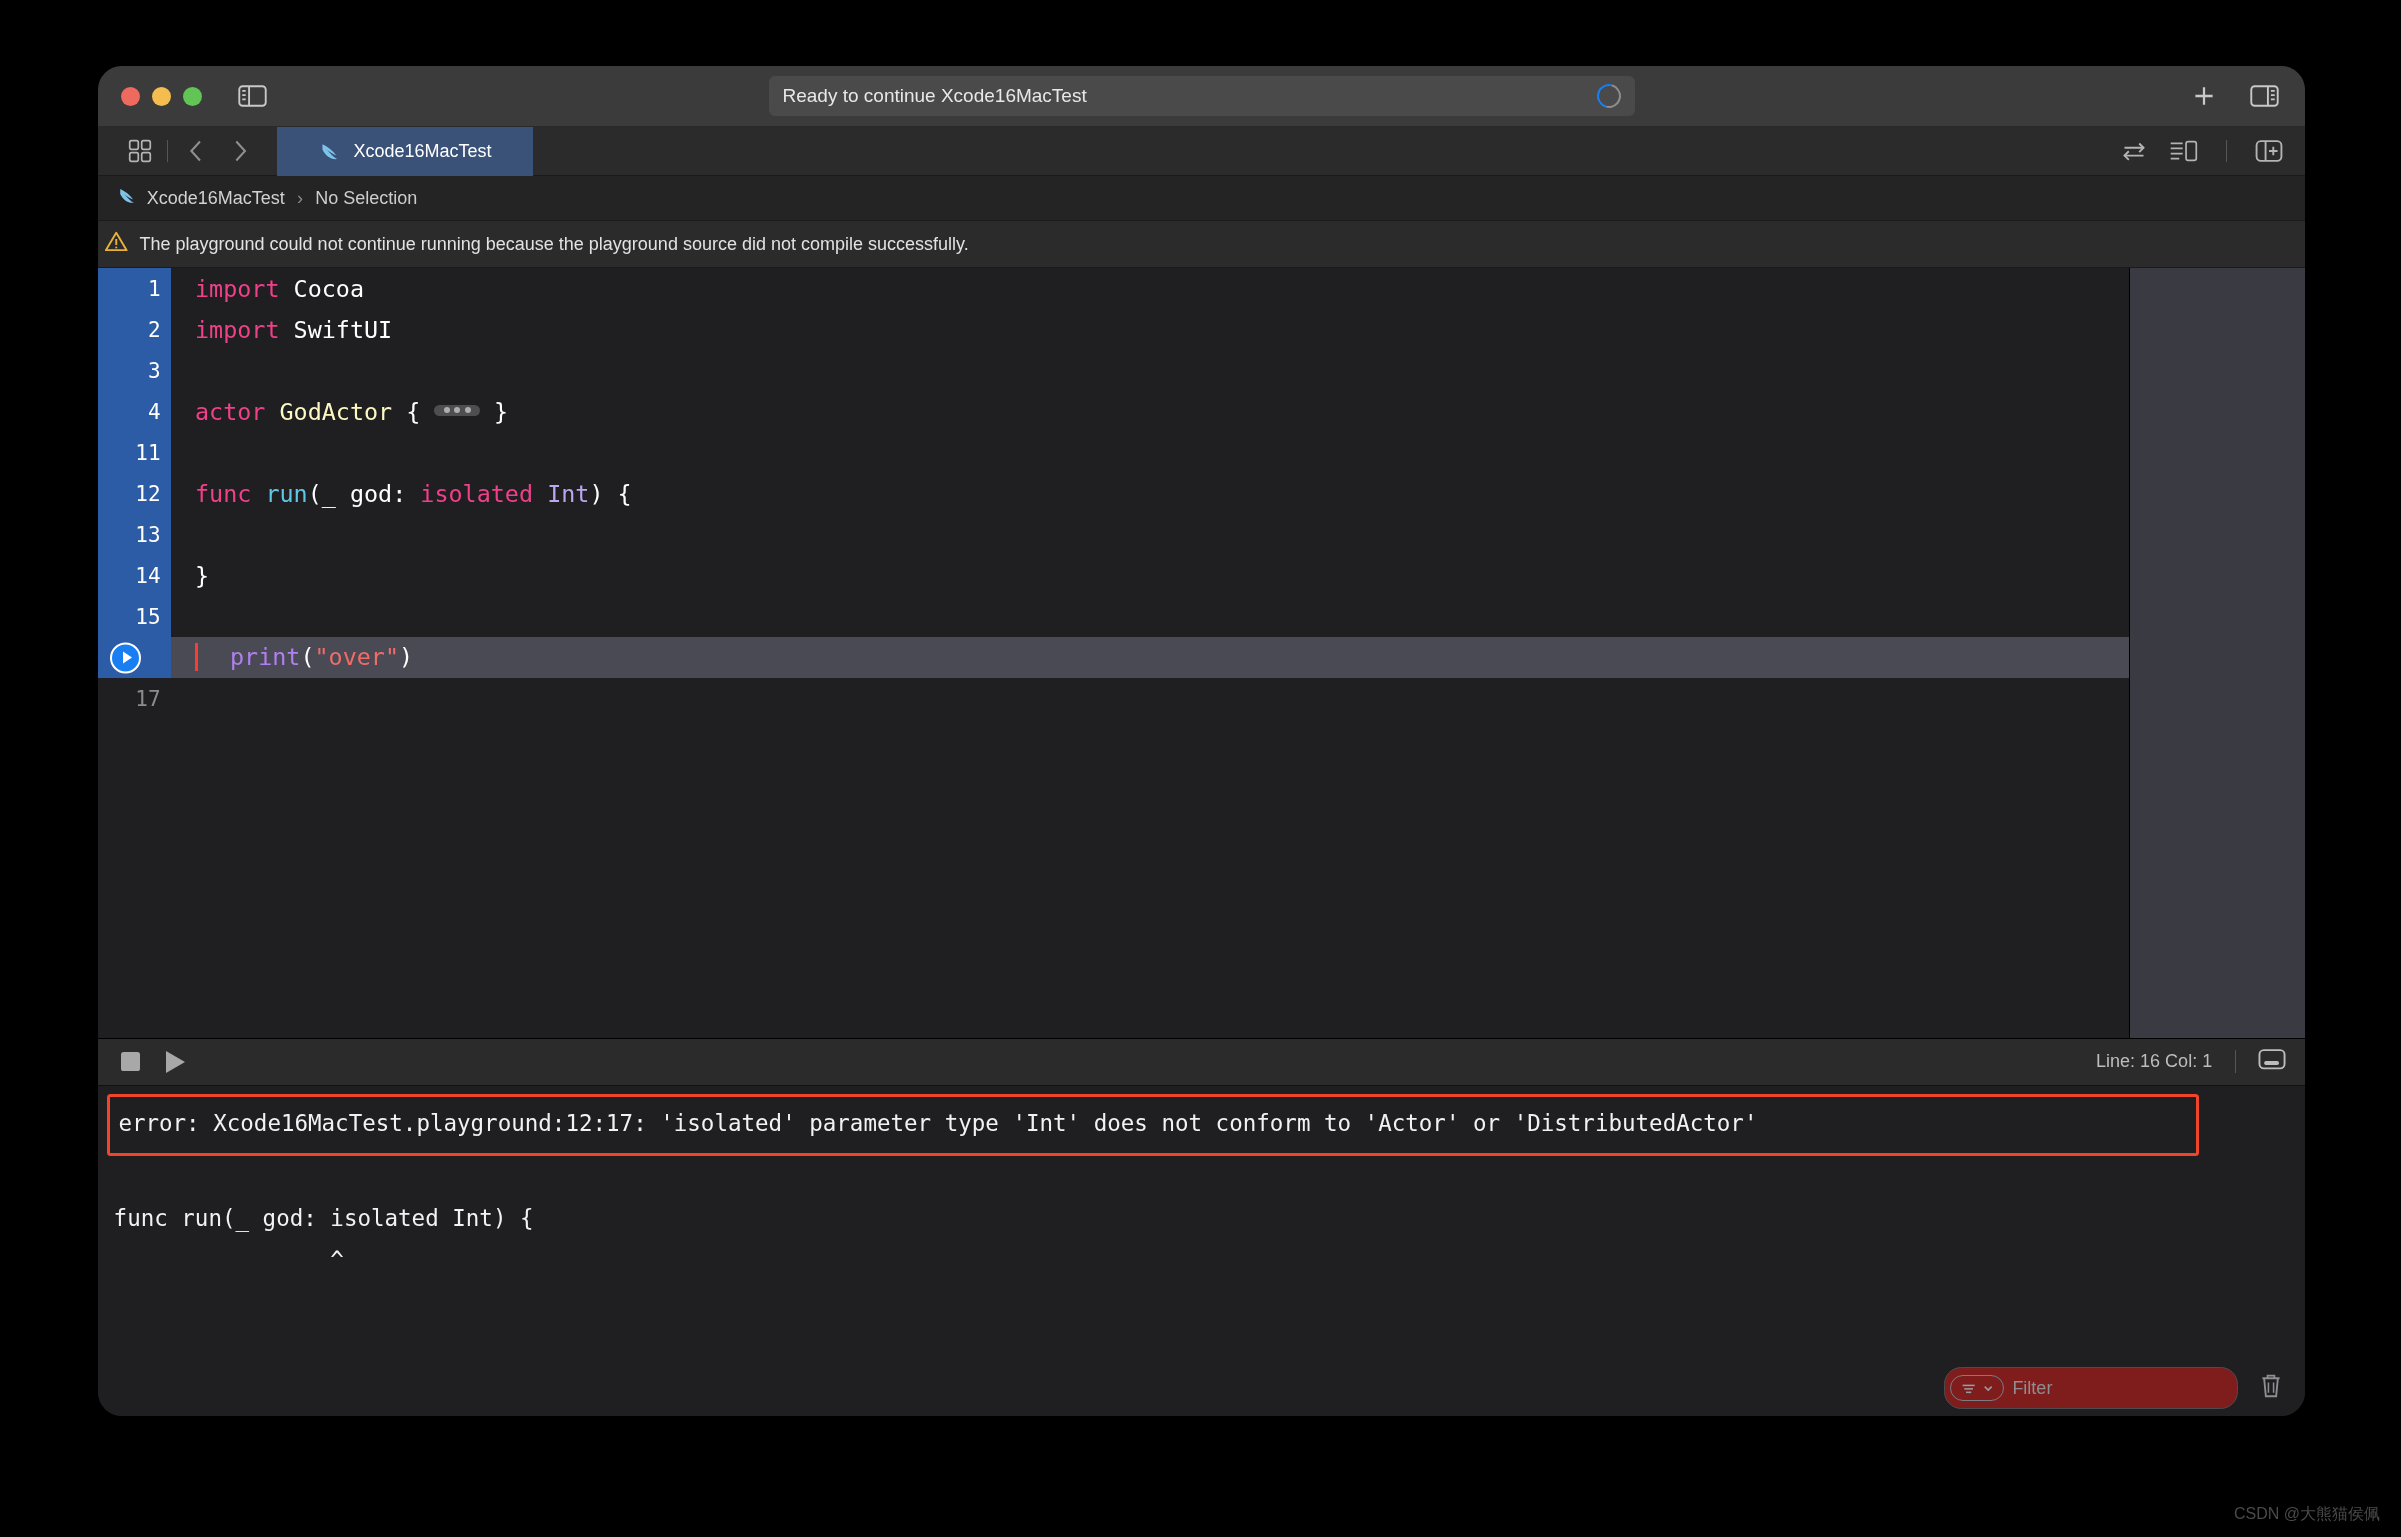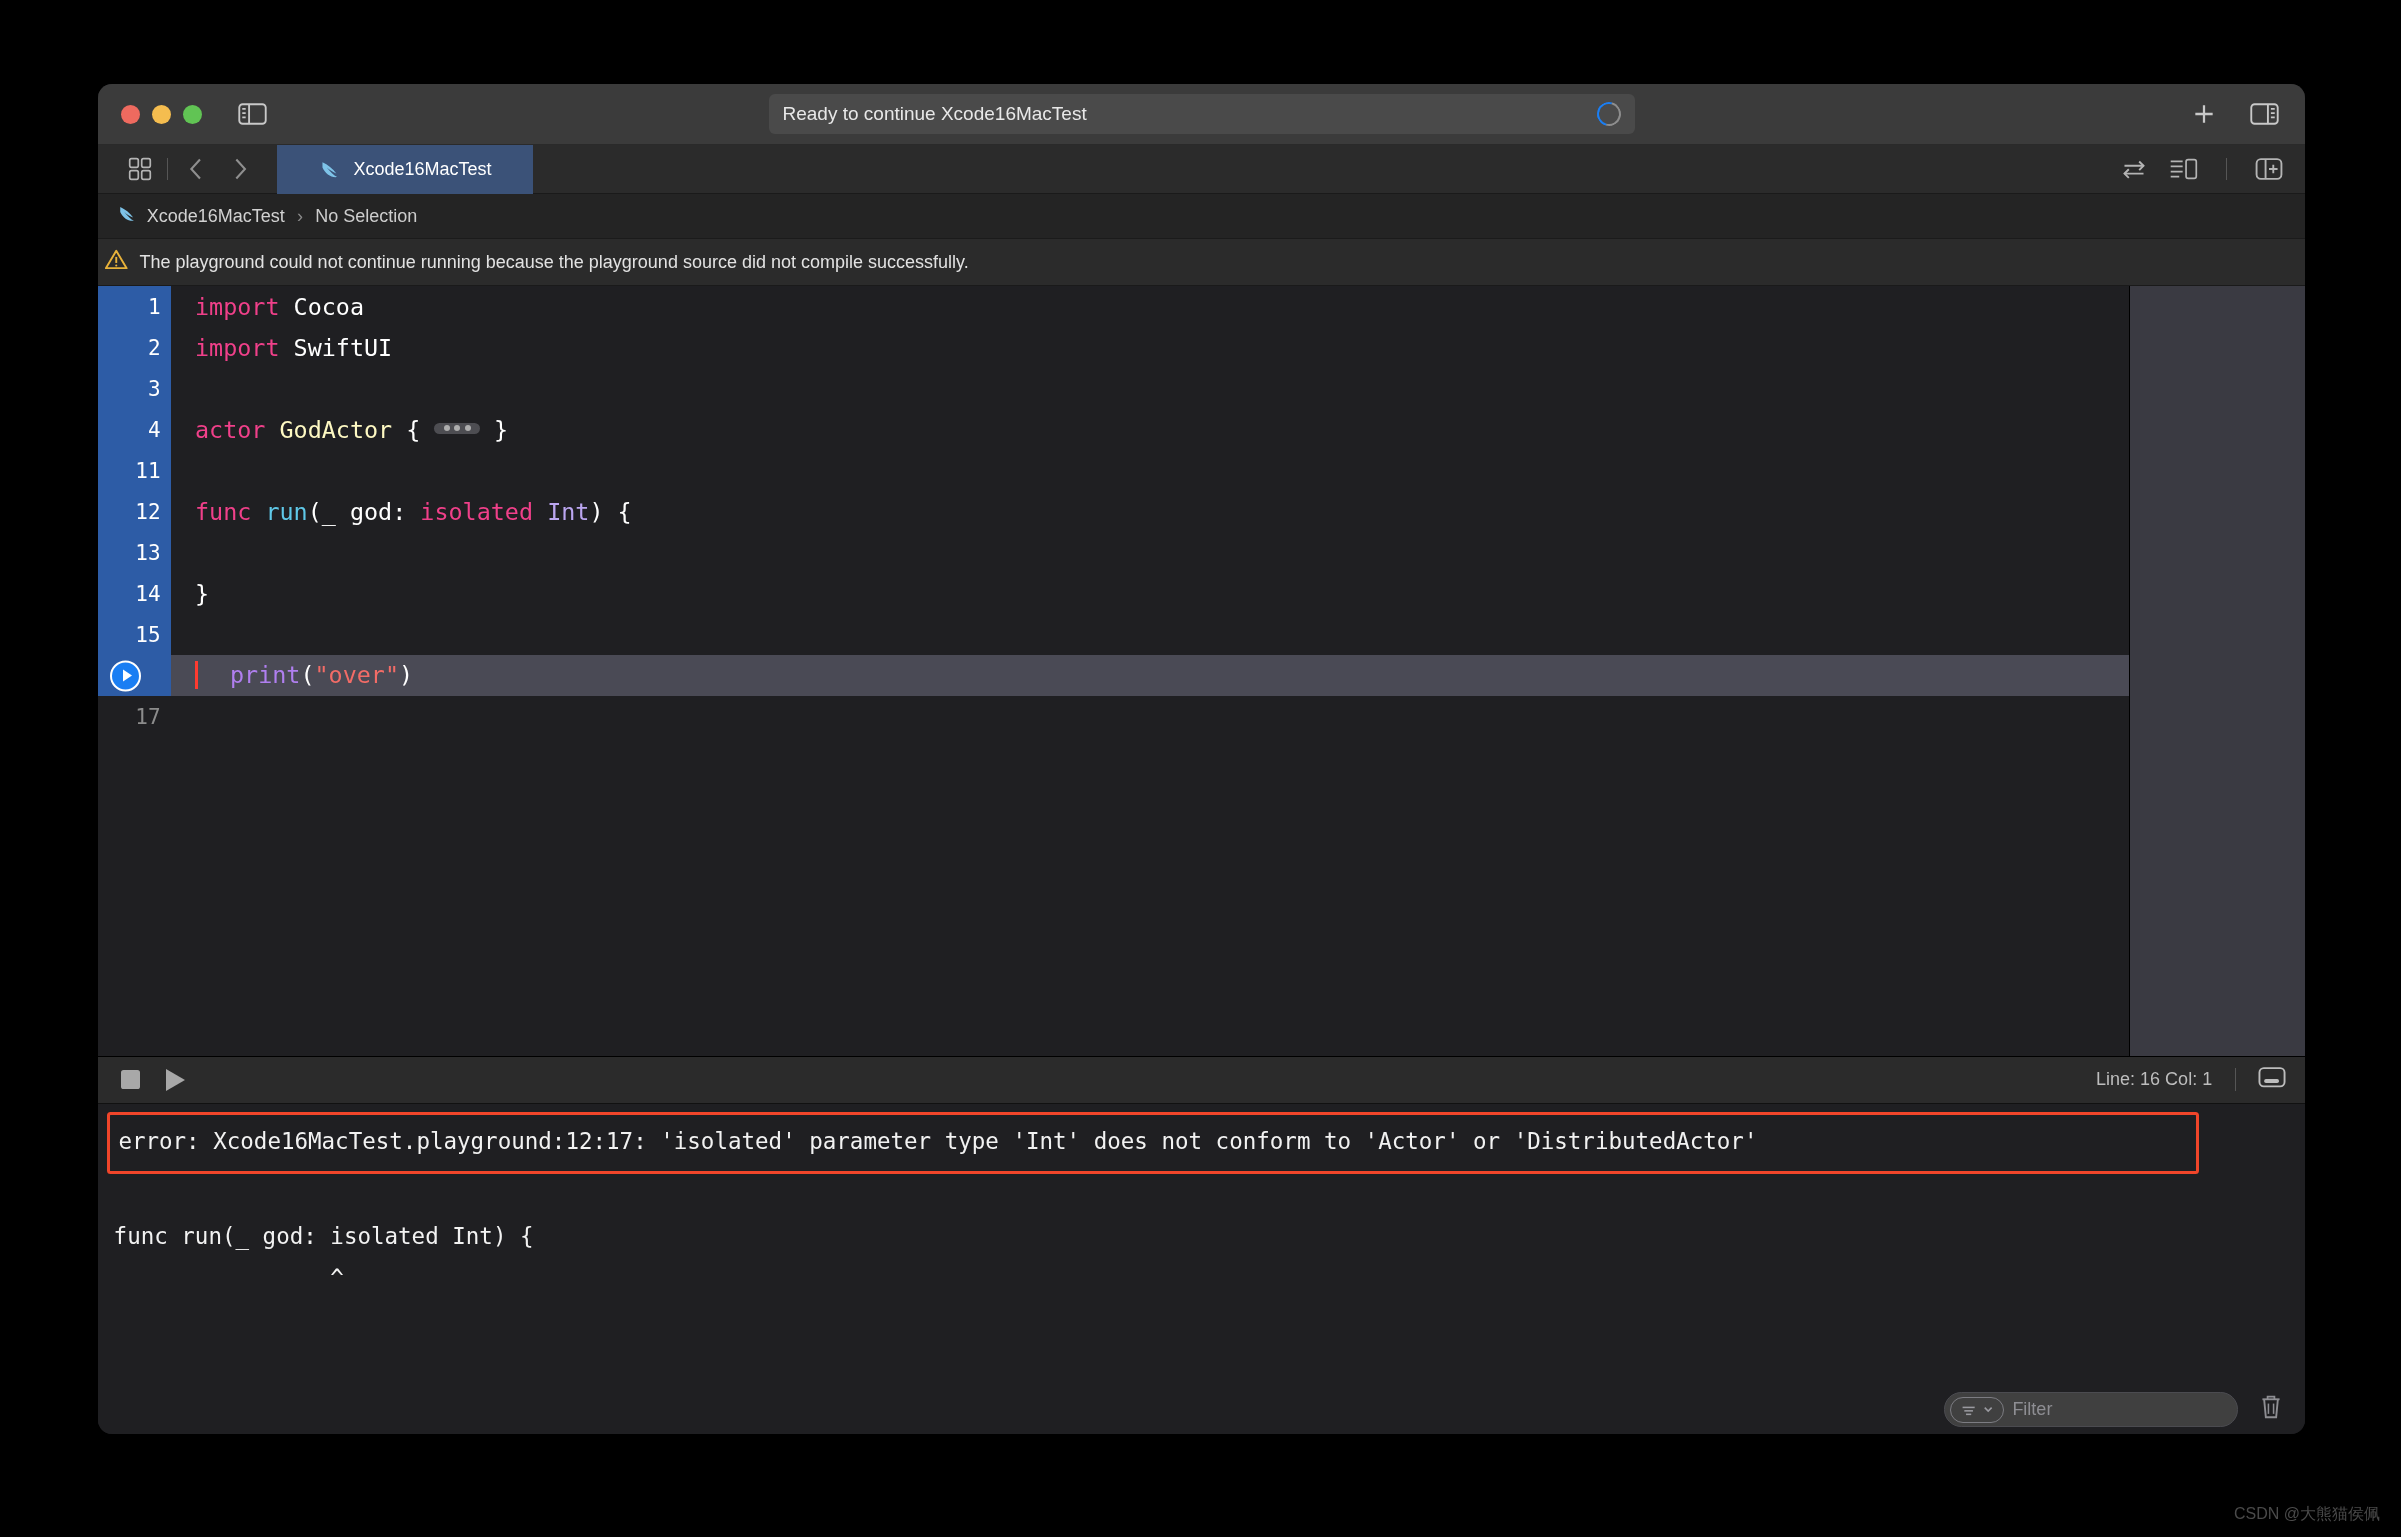--- a/index.html
+++ b/index.html
@@ -4,24 +4,24 @@
 <style>
   * { box-sizing: border-box; margin: 0; padding: 0; }
   html, body {
     width: 2401px; height: 1537px;
     background: #000000;
     font-family: "Liberation Sans", sans-serif;
     overflow: hidden;
   }
   .window {
     position: absolute;
-    left: 98px; top: 84px;
+    left: 98px; top: 66px;
     width: 2207px; height: 1350px;
     background: #1f1f22;
-    border-radius: 14px;
+    border-radius: 24px;
     overflow: hidden;
     box-shadow: 0 8.7px 35px rgba(0,0,0,.8);
     display: flex; flex-direction: column;
   }
 
   
   .titlebar {
     height: 61px; flex: 0 0 61px;
     background: #3b3b3b;
     display: flex; align-items: center;
@@ -181,22 +181,22 @@
     padding: 5.2px 8.7px 8.7px 8.7px;
     line-height: 42px;
   }
   .after-err { position: absolute; left: 0; right: 0; top: 111px; }
   .console-footer {
     position: absolute; left: 0; right: 0; bottom: 7px;
     display: flex; align-items: center; justify-content: flex-end;
     gap: 21px; padding-right: 22.5px;
   }
   .filter-field {
-    width: 294px; height: 35px;
-    background: #404040; border: 0.9px solid #4b4b50; border-radius: 17.3px;
+    width: 294px; height: 42px;
+    background: #7f1d1d; border: 0.9px solid #4b4b50; border-radius: 17.3px;
     display: flex; align-items: center; gap: 8.7px; padding: 0 5.2px; text-align: center;
   }
   .filter-pill {
     width: 54px; height: 26px; border-radius: 13px; border: 0.9px solid #7c7c82;
     display: flex; align-items: center; justify-content: center; gap: 3.5px;
   }
   .filter-ph { color: #8e8e93; font-size: 18px; font-family: "Liberation Sans", sans-serif; }
 
   
   .watermark {

